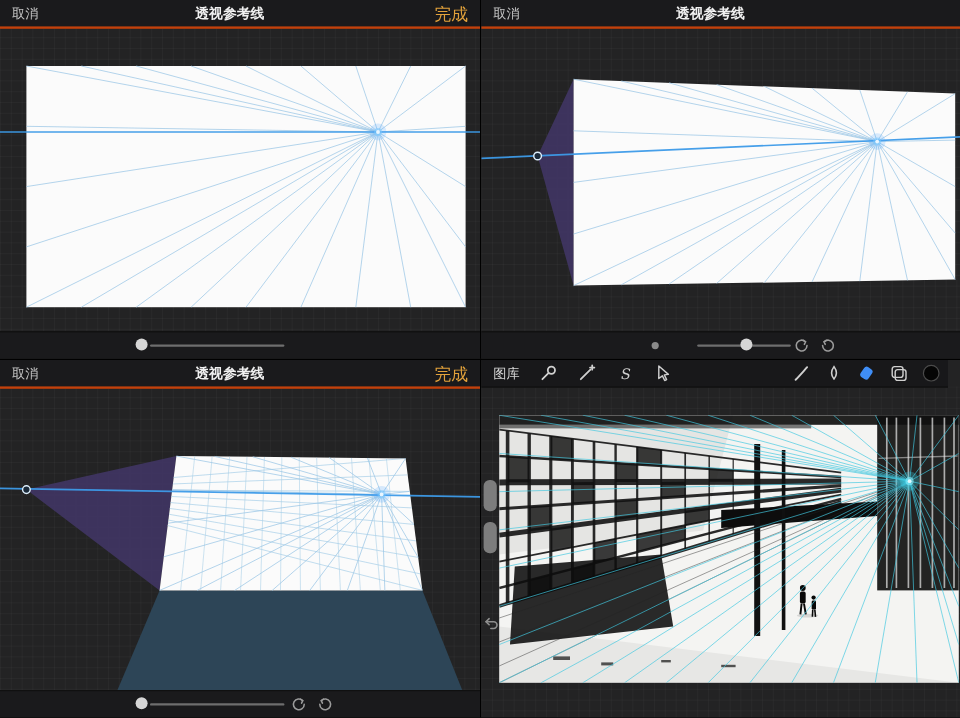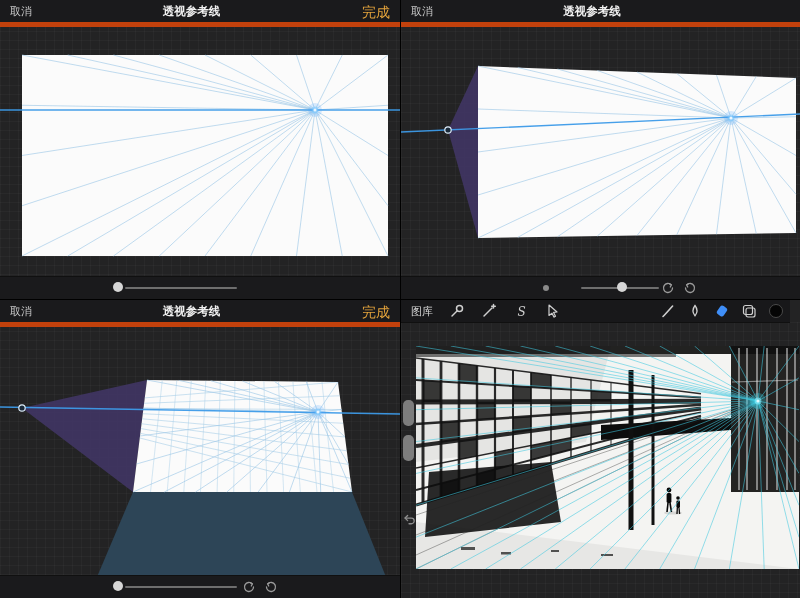--- a/index.html
+++ b/index.html
@@ -5,21 +5,21 @@
   html,body{margin:0;padding:0;background:#0b0b0b;}
   body{width:800px;height:598px;position:relative;overflow:hidden;
        font-family:"Liberation Sans",sans-serif;}
   .quad{position:absolute;width:400px;height:299px;overflow:hidden;box-sizing:border-box;background:#232324;}
   #q1{left:0;top:0;}
   #q2{left:400px;top:0;border-left:1px solid #000;}
   #q3{left:0;top:299px;border-top:1px solid #000;}
   #q4{left:400px;top:299px;border-left:1px solid #000;border-top:1px solid #000;}
 
   .nav{position:absolute;left:0;top:0;right:0;height:22px;background:#1a1a1c;
-       border-bottom:5px solid #c2410c;z-index:5;padding-left:12px;}
+       border-bottom:2px solid #c2410c;z-index:5;padding-left:12px;}
   .nav .cancel{position:absolute;left:10px;top:4px;color:#c6c6c6;font-size:11px;}
   .nav .title{position:absolute;left:0;right:17px;top:4px;text-align:center;color:#f0f0f0;
               font-size:11.5px;font-weight:bold;}
   .nav .done{position:absolute;right:10px;top:4px;color:#e2a23b;font-size:14px;}
 
   .canvas{position:absolute;left:0;top:22px;width:400px;height:255px;
           background-color:#232324;
           background-image:linear-gradient(rgba(255,255,255,.028) 1px,transparent 1px),
                            linear-gradient(90deg,rgba(255,255,255,.028) 1px,transparent 1px);
           background-size:9px 9px;}

